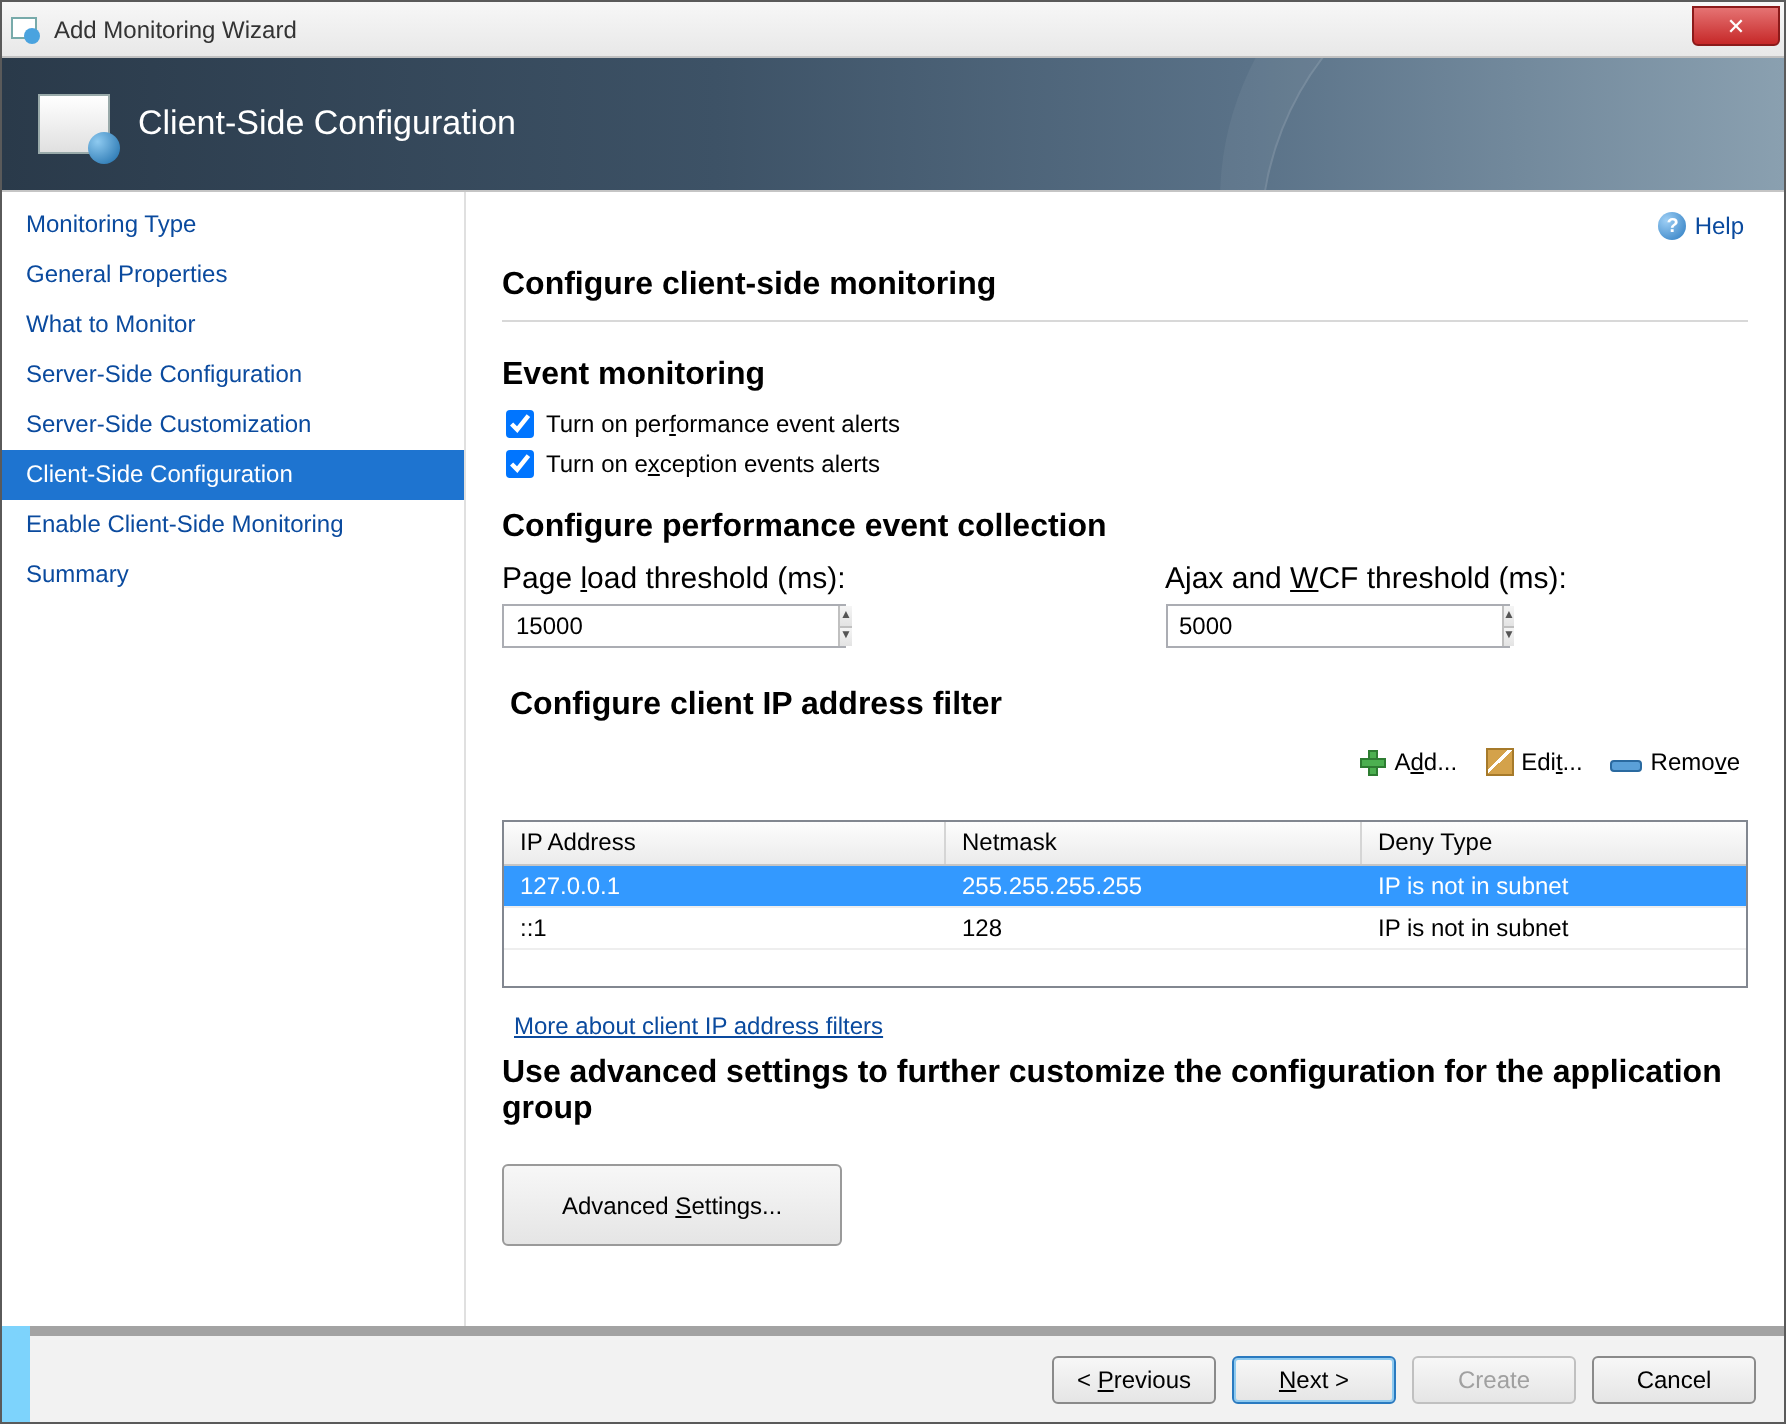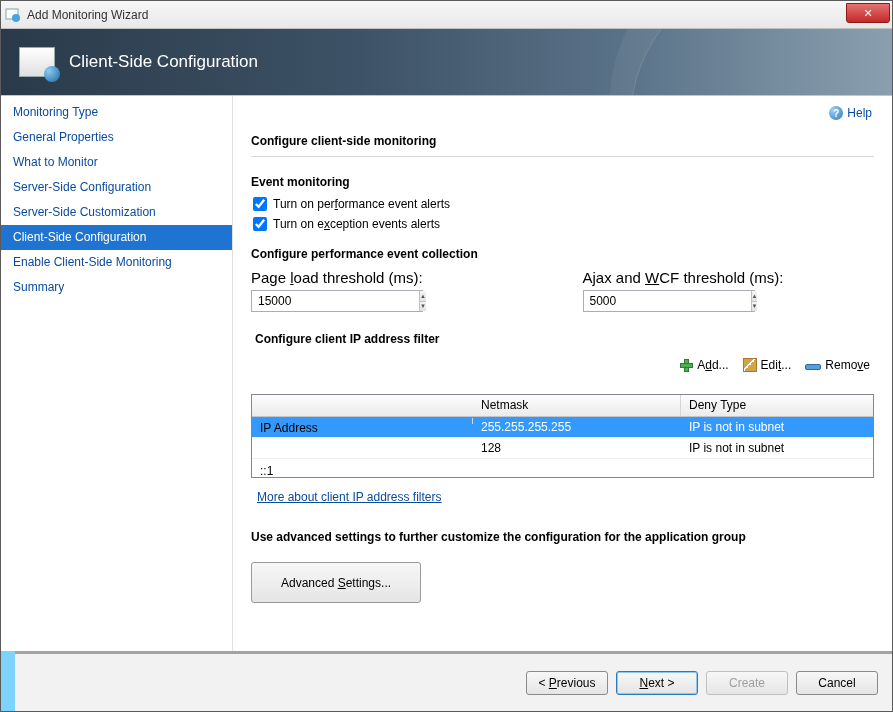--- a/index.html
+++ b/index.html
@@ -127,21 +127,21 @@
   background: radial-gradient(circle at 30% 30%, #9ecff5, #2a7ac0);
   color: #fff;
   display: inline-flex;
   align-items: center;
   justify-content: center;
   font-size: 10px;
   font-weight: bold;
 }
 .section-title {
   font-weight: bold;
-  font-size: 12px;
+  font-size: 16px;
   margin-top: 18px;
   margin-bottom: 8px;
   color: #000;
 }
 .section-title.first { margin-top: 26px; }
 .divider {
   border: none;
   border-top: 1px solid #d8d8d8;
   margin-top: 4px;
   margin-bottom: 16px;
@@ -247,21 +247,21 @@
   background: linear-gradient(#fdfdfd, #ebebeb);
   border-bottom: 1px solid #c5c5c5;
   height: 22px;
 }
 .th, .td {
   padding: 3px 8px;
   font-size: 12px;
 }
 .th { border-right: 1px solid #d5d5d5; }
 .th:last-child { border-right:none; }
-.col-ip { width: 221px; margin-top: 23px; }
+.col-ip { width: 221px; }
 .col-mask { width: 208px; }
 .col-deny { flex: 1; }
 .table-row {
   display: flex;
   height: 21px;
   border-bottom: 1px solid #eee;
 }
 .table-row.selected {
   background: #3399ff;
   color: #fff;
@@ -278,22 +278,22 @@
   margin-top: 10px;
   width: 170px;
   height: 41px;
   background: linear-gradient(#f7f7f7, #e5e5e5);
   border: 1px solid #9a9a9a;
   border-radius: 3px;
   font-size: 12px;
   cursor: pointer;
 }
 .footer {
-  height: 60px;
-  border-top: 3px solid #a3a3a3;
+  height: 48px;
+  border-top: 5px solid #a3a3a3;
   display: flex;
   align-items: center;
   justify-content: flex-end;
   gap: 8px;
   padding: 0 14px;
   background: #f2f2f2;
   margin-left: 14px;
 }
 .footer button {
   width: 82px;
@@ -427,21 +427,21 @@
         </div>
         <div class="table-row">
           <div class="td col-ip">::1</div>
           <div class="td col-mask">128</div>
           <div class="td col-deny">IP is not in subnet</div>
         </div>
       </div>
 
       <a class="link">More about client IP address filters</a>
 
-      <div class="section-title" style="margin-top:26px;">Use advanced settings to further customize the configuration for the application group</div>
+      <div class="section-title" style="margin-top:8px;">Use advanced settings to further customize the configuration for the application group</div>
 
       <button class="adv-btn"><span>Advanced </span><span class="underline">S</span><span>ettings...</span></button>
 
     </div>
   </div>
 
   <div class="footer">
     <button><span>&lt; </span><span class="underline">P</span><span>revious</span></button>
     <button class="primary"><span></span><span class="underline">N</span><span>ext &gt;</span></button>
     <button disabled="">Create</button>

